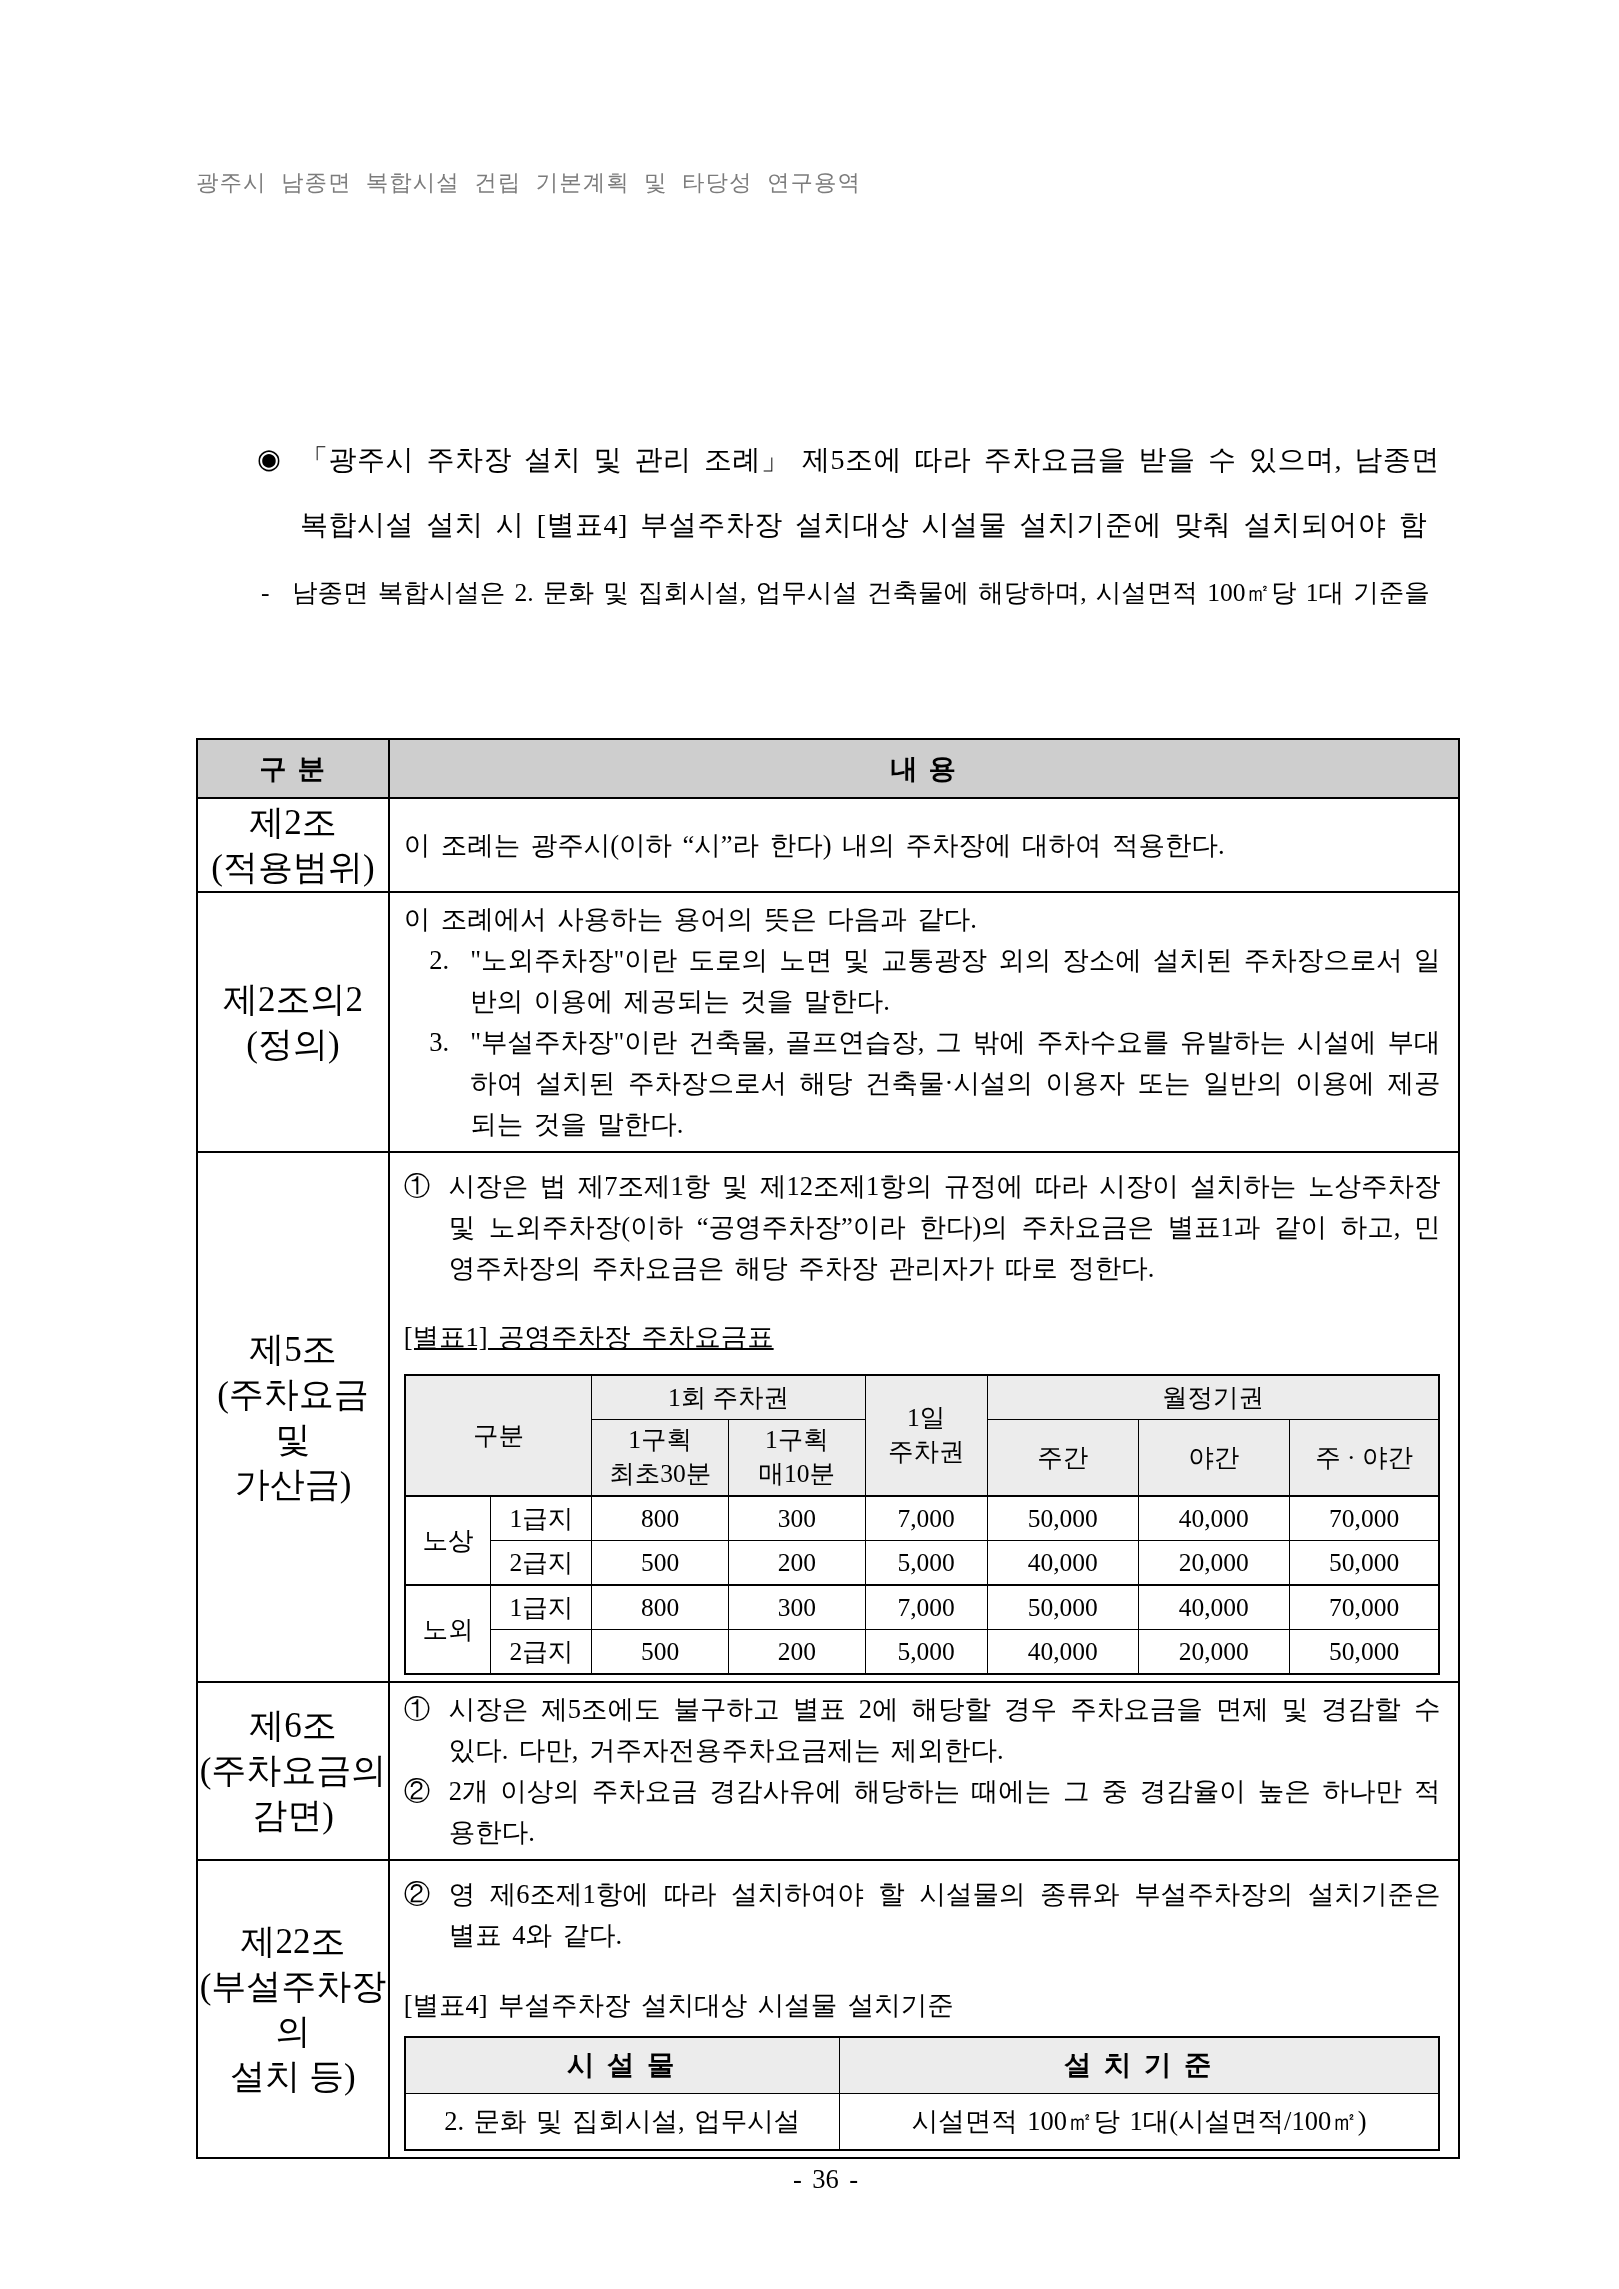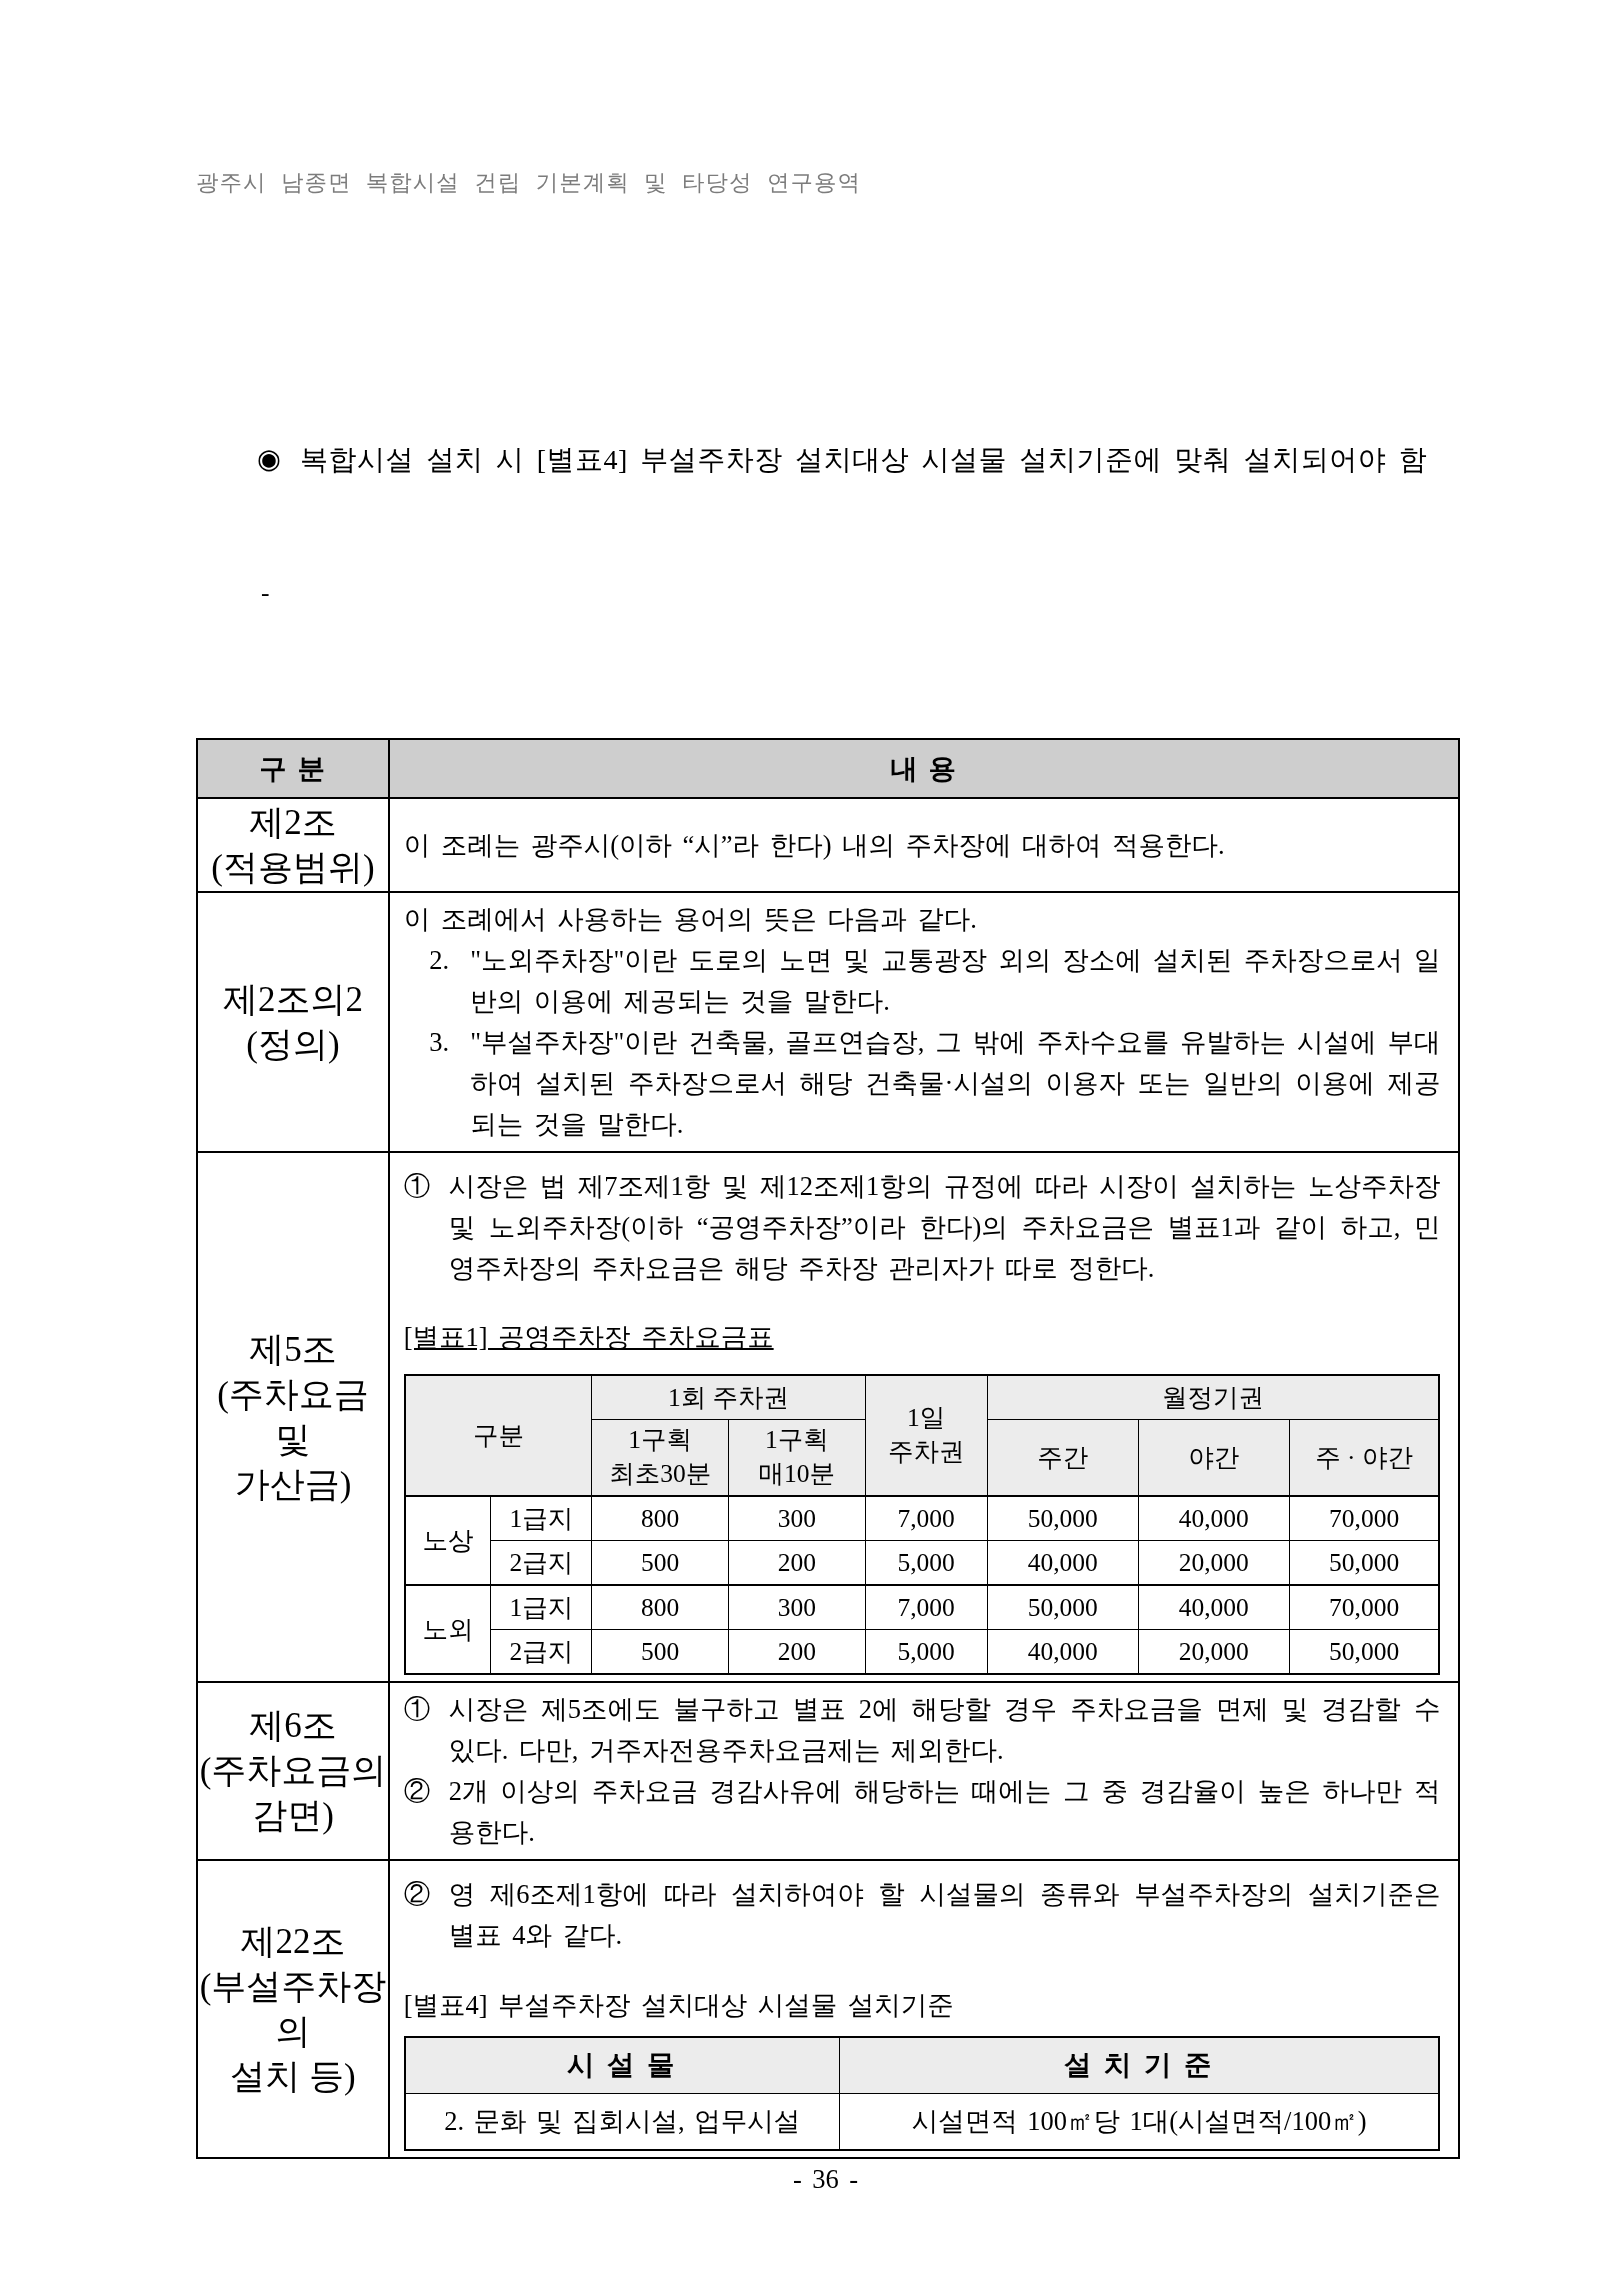--- a/index.html
+++ b/index.html
@@ -89,27 +89,29 @@
 <body>
 
 <div class="page">
 
   <div class="doc-header">광주시 남종면 복합시설 건립 기본계획 및 타당성 연구용역</div>
 
 
   <div class="bullet-row">
     <span class="bullet-glyph">◉</span>
     <div class="bullet-lines">
+      <div class="bl">「광주시 주차장 설치 및 관리 조례」 제5조에 따라 주차요금을 받을 수 있으며, 남종면</div>
       <div class="bl">복합시설 설치 시 [별표4] 부설주차장 설치대상 시설물 설치기준에 맞춰 설치되어야 함</div>
     </div>
   </div>
 
   <div class="sub-row">
     <span class="dash-glyph">-</span>
     <div class="sub-lines">
+      <div class="sl">남종면 복합시설은 2. 문화 및 집회시설, 업무시설 건축물에 해당하며, 시설면적 100㎡당 1대 기준을</div>
     </div>
   </div>
 
   <table class="main-table">
     <colgroup>
         <col class="c1">
         <col class="c2">
       </colgroup>
     <tbody>
       <tr>

